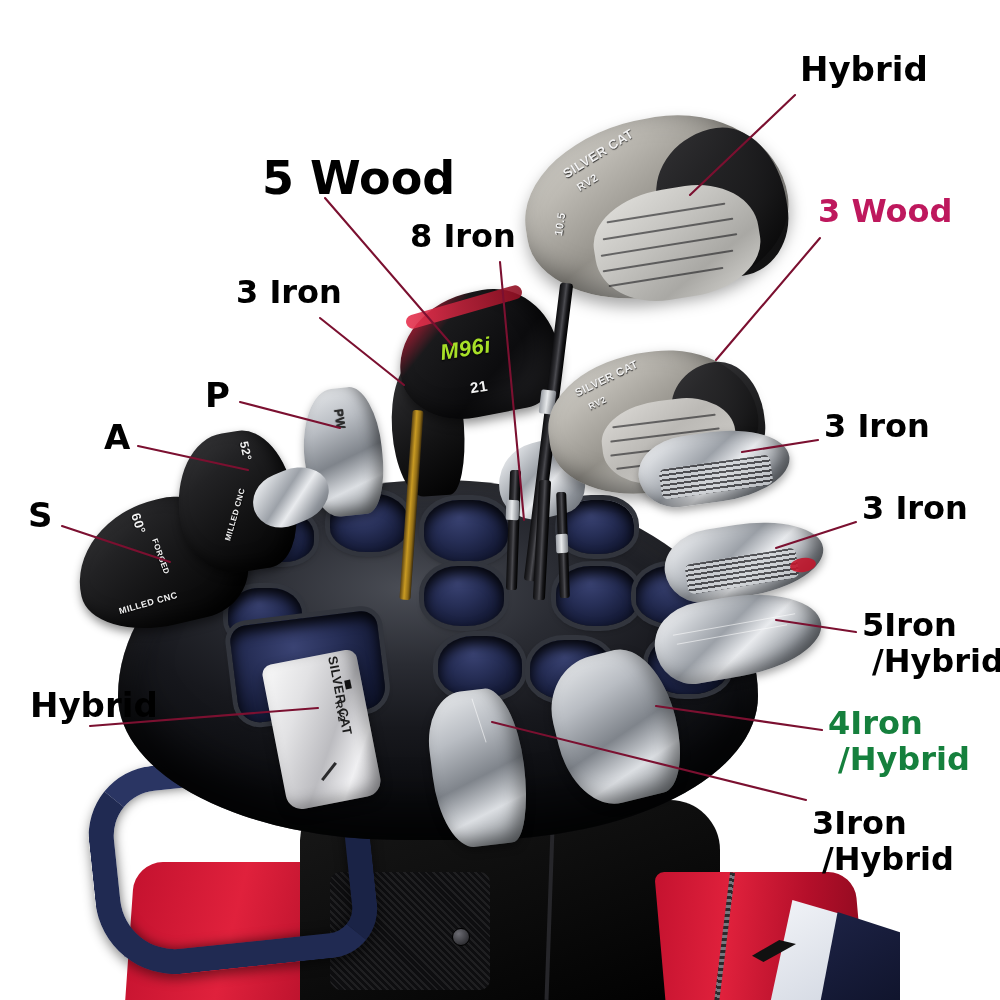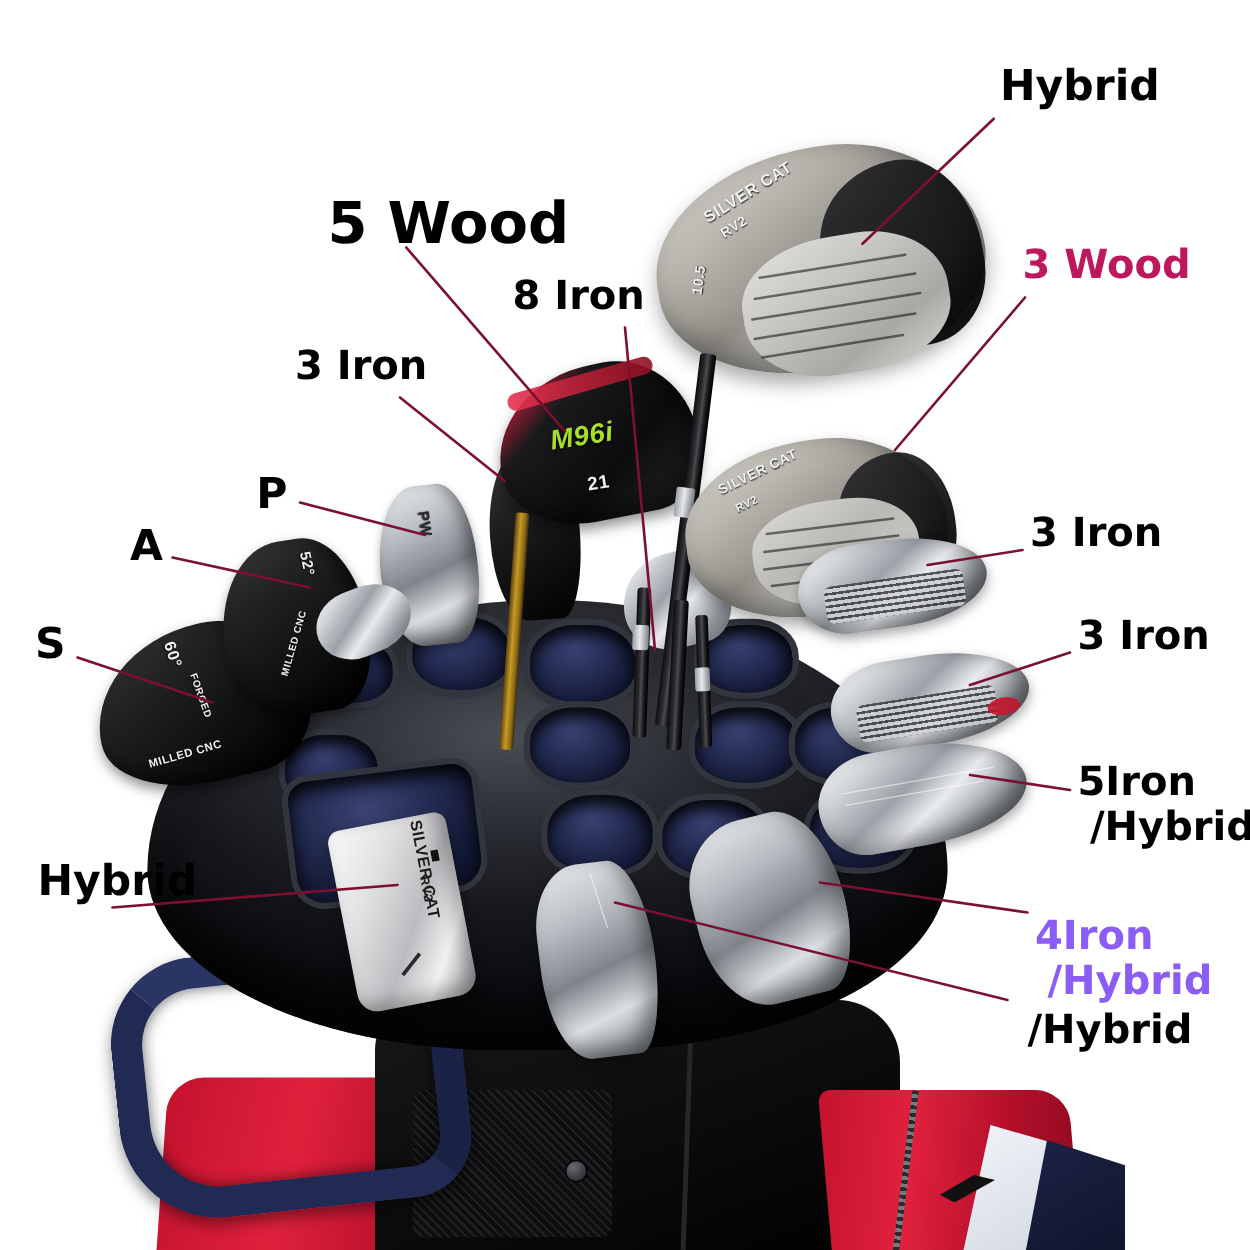--- a/index.html
+++ b/index.html
@@ -241,21 +241,21 @@
 
   <div id="callout-layer">
       <div class="callout" style="left: 800px; top: 52px; font-size: 34px; color: rgb(0, 0, 0);"><div>Hybrid</div></div>
       <div class="callout" style="left: 262px; top: 155px; font-size: 46px; color: rgb(0, 0, 0);"><div>5 Wood</div></div>
       <div class="callout" style="left: 410px; top: 220px; font-size: 32px; color: rgb(0, 0, 0);"><div>8 Iron</div></div>
       <div class="callout" style="left: 236px; top: 276px; font-size: 32px; color: rgb(0, 0, 0);"><div>3 Iron</div></div>
       <div class="callout" style="left: 818px; top: 195px; font-size: 32px; color: #be185d;"><div>3 Wood</div></div>
       <div class="callout" style="left: 824px; top: 410px; font-size: 32px; color: rgb(0, 0, 0);"><div>3 Iron</div></div>
       <div class="callout" style="left: 862px; top: 492px; font-size: 32px; color: rgb(0, 0, 0);"><div>3 Iron</div></div>
       <div class="callout two" style="left: 862px; top: 608px; font-size: 32px; color: rgb(0, 0, 0);"><div>5Iron</div><div style="margin-left: 10px;">/Hybrid</div></div>
-      <div class="callout two" style="left: 828px; top: 731px; font-size: 32px; color: #8b5cf6;"><div>4Iron</div><div style="margin-left: 10px;">/Hybrid</div></div>
-      <div class="callout two" style="left: 812px; top: 806px; font-size: 32px; color: rgb(0, 0, 0);"><div style="margin-left: 10px;">/Hybrid</div></div>
+      <div class="callout two" style="left: 828px; top: 706px; font-size: 32px; color: #15803d;"><div>4Iron</div><div style="margin-left: 10px;">/Hybrid</div></div>
+      <div class="callout two" style="left: 812px; top: 806px; font-size: 32px; color: rgb(0, 0, 0);"><div>3Iron</div><div style="margin-left: 10px;">/Hybrid</div></div>
       <div class="callout" style="left: 30px; top: 688px; font-size: 34px; color: rgb(0, 0, 0);"><div>Hybrid</div></div>
       <div class="callout" style="left: 205px; top: 378px; font-size: 34px; color: rgb(0, 0, 0);"><div>P</div></div>
       <div class="callout" style="left: 104px; top: 420px; font-size: 34px; color: rgb(0, 0, 0);"><div>A</div></div>
       <div class="callout" style="left: 28px; top: 498px; font-size: 34px; color: rgb(0, 0, 0);"><div>S</div></div>
     </div>
 
 </div>
 
 </body></html>

